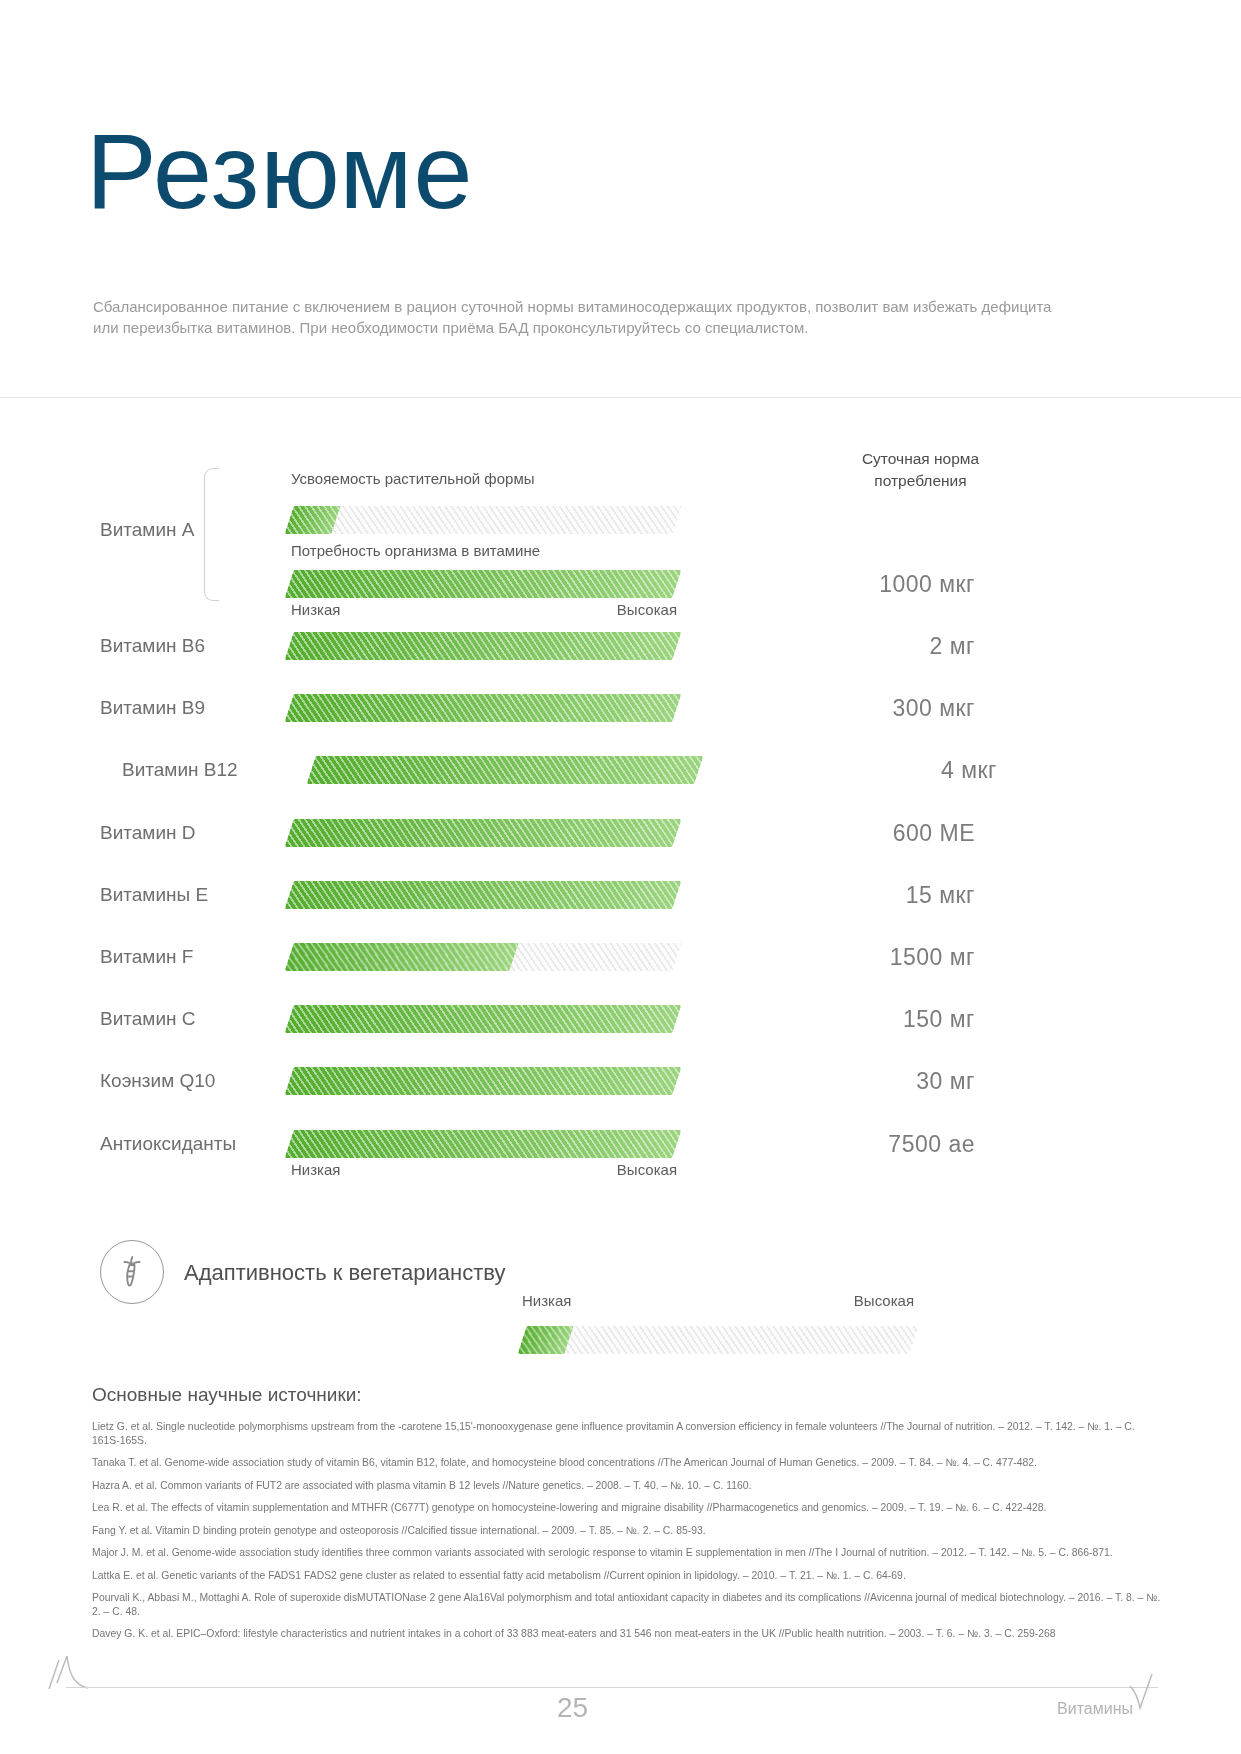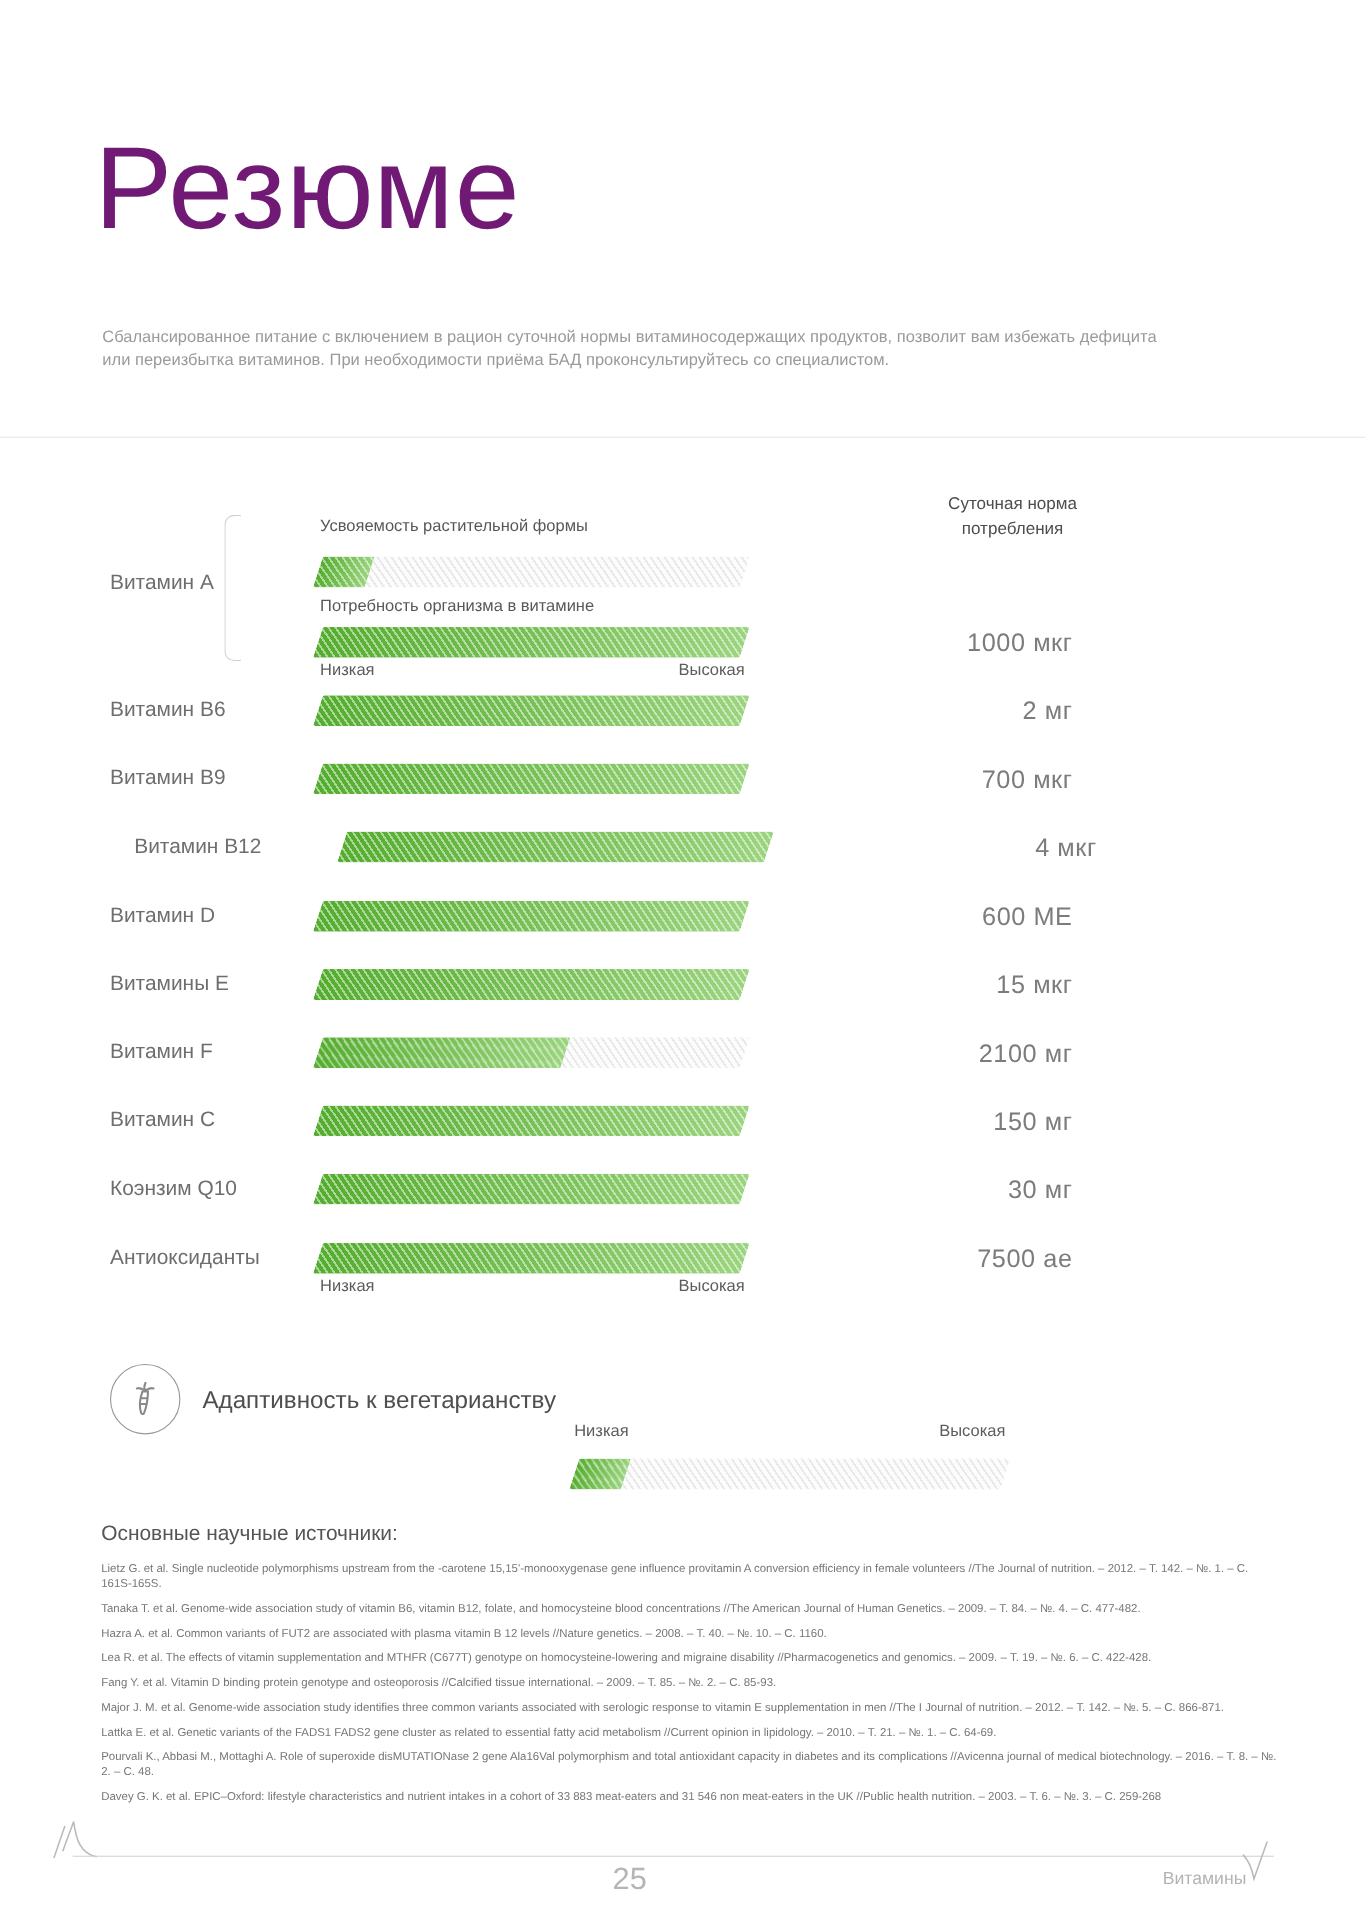--- a/index.html
+++ b/index.html
@@ -1,21 +1,21 @@
 <!DOCTYPE html>
 <html><head>
 <meta charset="utf-8">
 <style>
   * { margin:0; padding:0; box-sizing:border-box; }
   html,body { background:#fff; }
   body { font-family:"Liberation Sans", sans-serif; }
   .page { position:relative; width:1241px; height:1754px; background:#fff; overflow:hidden; margin:0 auto; }
 
   .page-title { position:absolute; left:86px; top:118px; font-size:106px; font-weight:400;
-                color:#701a75; letter-spacing:1px; line-height:1.0; }
+                color:#0c4a6e; letter-spacing:1px; line-height:1.0; }
   .intro { position:absolute; left:93px; top:296px; width:965px; font-size:15px;
            color:#9a9a9a; line-height:1.42; }
 
   .divider { position:absolute; left:0; width:1241px; border-top:1px solid #e6e6e6; }
   .divider.top { top:397px; }
 
   .norm-header { position:absolute; left:828px; top:448px; width:185px; text-align:center;
                  font-size:15.5px; color:#4d4d4d; line-height:1.45; }
 
   .row-label { position:absolute; left:100px; width:185px; height:28px; display:flex; align-items:center;
@@ -104,21 +104,21 @@
       <div class="bar-track">
         <div class="bar-fill" style="width: 100%;"></div>
       </div>
       <div class="norm-value">2 мг</div>
     </div>
         <div class="vit-row" style="top: 694.2px;">
       <div class="row-label">Витамин B9</div>
       <div class="bar-track">
         <div class="bar-fill" style="width: 100%;"></div>
       </div>
-      <div class="norm-value">700 мкг</div>
+      <div class="norm-value">300 мкг</div>
     </div>
         <div class="vit-row" style="top: 756.4px; margin-left: 22px;">
       <div class="row-label">Витамин B12</div>
       <div class="bar-track">
         <div class="bar-fill" style="width: 100%;"></div>
       </div>
       <div class="norm-value">4 мкг</div>
     </div>
         <div class="vit-row" style="top: 818.6px;">
       <div class="row-label">Витамин D</div>
@@ -132,21 +132,21 @@
       <div class="bar-track">
         <div class="bar-fill" style="width: 100%;"></div>
       </div>
       <div class="norm-value">15 мкг</div>
     </div>
         <div class="vit-row" style="top: 943px;">
       <div class="row-label">Витамин F</div>
       <div class="bar-track">
         <div class="bar-fill" style="width: 58%;"></div>
       </div>
-      <div class="norm-value">2100 мг</div>
+      <div class="norm-value">1500 мг</div>
     </div>
         <div class="vit-row" style="top: 1005.2px;">
       <div class="row-label">Витамин C</div>
       <div class="bar-track">
         <div class="bar-fill" style="width: 100%;"></div>
       </div>
       <div class="norm-value">150 мг</div>
     </div>
         <div class="vit-row" style="top: 1067.4px;">
       <div class="row-label">Коэнзим Q10</div>

